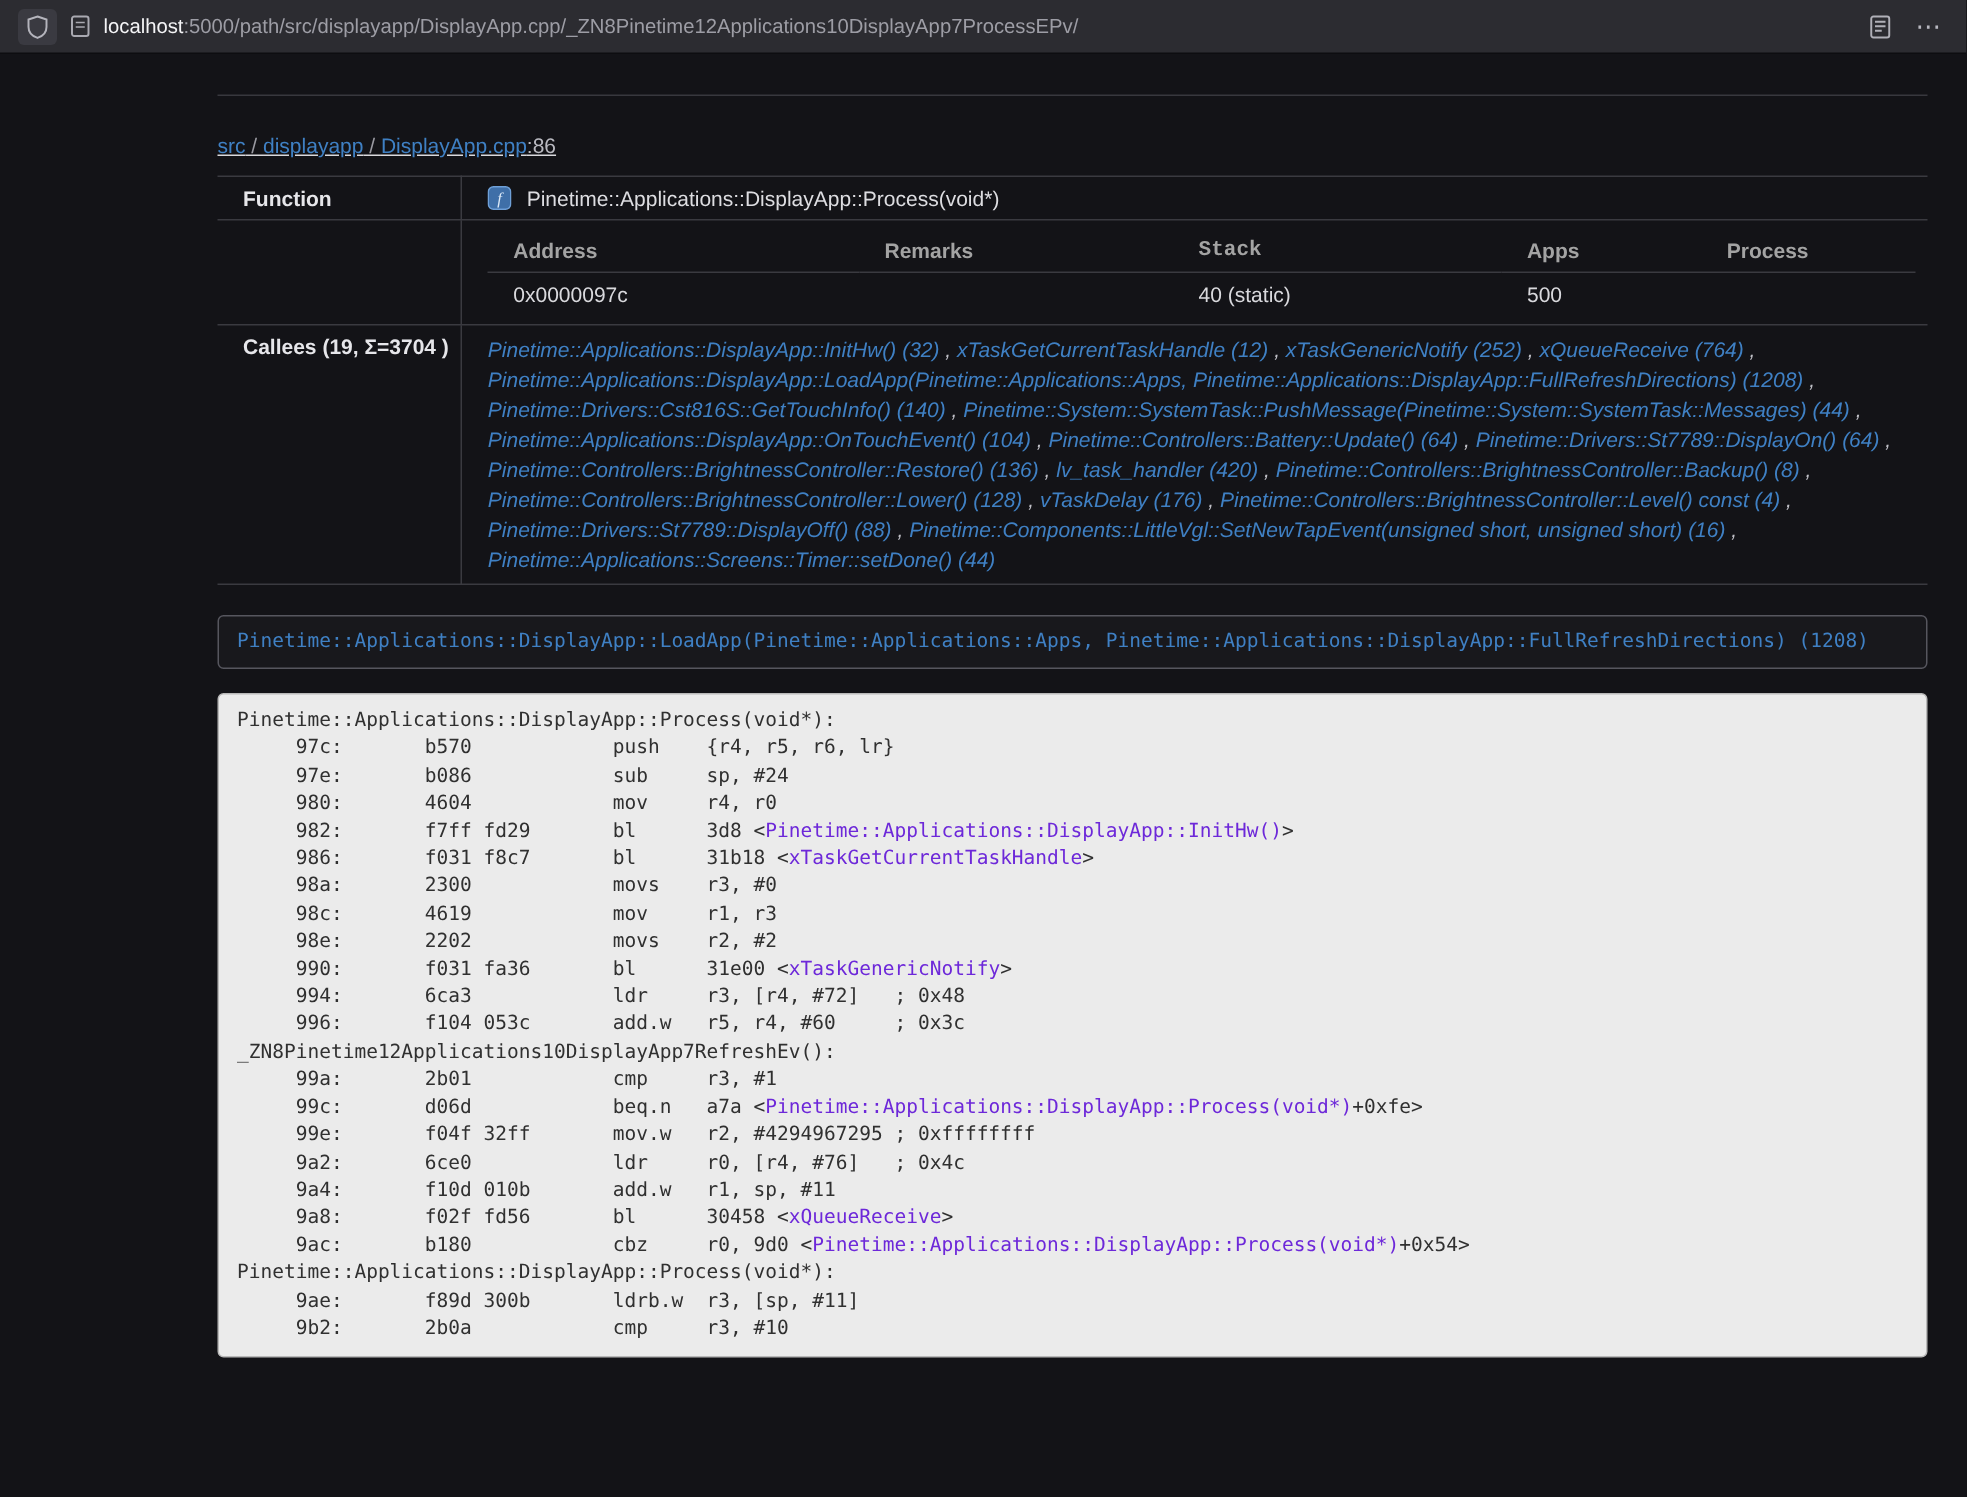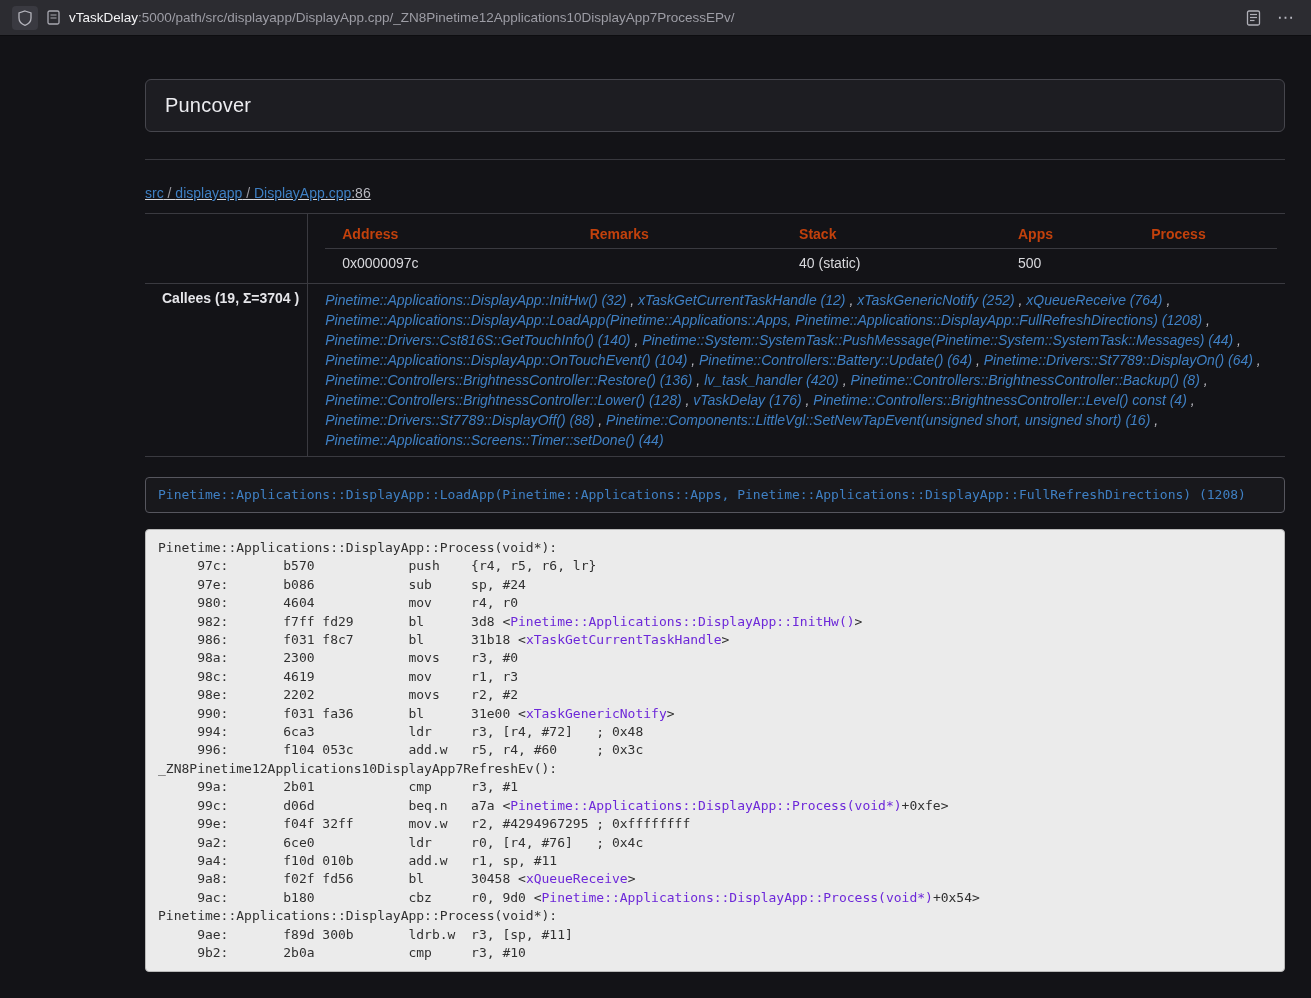--- a/index.html
+++ b/index.html
@@ -67,22 +67,22 @@
     width: 148px;
     border-right: 1px solid #3a3a40;
     font-weight: bold; color: #e6e6ea;
     white-space: nowrap;
   }
   td.inner-td { padding: 0; }
   table.inner { width: 100%; border-collapse: collapse; }
   table.inner th, table.inner td {
     text-align: left; padding: 6px 8px 6px 17px; border: 0;
   }
-  table.inner th { font-weight: bold; color: #c2410c; border-bottom: 1px solid #3a3a40; }
-  .c-addr { width: 26%; } .c-rem { width: 22%; } .c-stack { width: 23%; }
+  table.inner th { font-weight: bold; color: #a3a3a3; border-bottom: 1px solid #3a3a40; }
+  .c-addr { width: 26%; } .c-rem { width: 22%; } .c-stack { width: 23%; font-family: Liberation Mono, monospace; }
   .c-code { width: 14%; } .c-static { width: 15%; }
 
   .fn-cell { color: #dddde1; }
   .fn-icon { vertical-align: -3px; margin-right: 6px; }
   td.callees { line-height: 20px; color: #c3c3c9; font-style: italic; }
   .sep { color: #bfbfc6; }
 
   
   .symbol-box {
     margin-top: 20px;
@@ -118,44 +118,51 @@
   <div class="shield-btn">
     <svg width="14" height="16" viewBox="0 0 14 16">
       <path d="M7 1 L13 3 V8 C13 12 10 14.3 7 15.3 C4 14.3 1 12 1 8 V3 Z" fill="none" stroke="#b4b4bc" stroke-width="1.3"></path>
     </svg>
   </div>
   <svg width="13" height="15" viewBox="0 0 13 15">
     <rect x="1" y="1" width="11" height="13" rx="1.5" fill="none" stroke="#a9a9b1" stroke-width="1.3"></rect>
     <line x1="3.5" y1="5" x2="9.5" y2="5" stroke="#a9a9b1" stroke-width="1"></line>
     <line x1="3.5" y1="8" x2="9.5" y2="8" stroke="#a9a9b1" stroke-width="1"></line>
   </svg>
-  <div class="url-text"><span class="url-host">vTaskDelay</span><span>:5000/path/src/displayapp/DisplayApp.cpp/_ZN8Pinetime12Applications10DisplayApp7ProcessEPv/</span></div>
+  <div class="url-text"><span class="url-host">localhost</span><span>:5000/path/src/displayapp/DisplayApp.cpp/_ZN8Pinetime12Applications10DisplayApp7ProcessEPv/</span></div>
   <div class="bar-right">
     <svg width="15" height="16" viewBox="0 0 15 16">
       <rect x="1.5" y="1" width="12" height="14" rx="1.5" fill="none" stroke="#b0b0b8" stroke-width="1.3"></rect>
       <line x1="4" y1="4.5" x2="11" y2="4.5" stroke="#b0b0b8" stroke-width="1.2"></line>
       <line x1="4" y1="7.5" x2="11" y2="7.5" stroke="#b0b0b8" stroke-width="1.2"></line>
       <line x1="4" y1="10.5" x2="8.5" y2="10.5" stroke="#b0b0b8" stroke-width="1.2"></line>
     </svg>
     <div class="menu-dots">⋯</div>
   </div>
 </div>
 
 <div class="container">
 
-  <div class="title-panel">
-    <h1>Puncover</h1>
-  </div>
 
   <hr class="rule">
 
   <div class="breadcrumb"><a class="link">src</a><span class="bc-sep"> / </span><a class="link">displayapp</a><span class="bc-sep"> / </span><a class="link">DisplayApp.cpp</a><span class="bc-suffix">:86</span></div>
 
   <table class="symbol">
     <tbody>
+      <tr>
+        <th class="label-col">Function</th>
+        <td class="fn-cell">
+          <svg class="fn-icon" width="16" height="16" viewBox="0 0 16 16">
+            <rect x="0.5" y="0.5" width="15" height="15" rx="3.5" fill="#3f6fa8" stroke="#6fa0d8"></rect>
+            <text x="8" y="12" text-anchor="middle" font-size="11" font-style="italic" fill="#dce9f7" font-family="serif">f</text>
+          </svg>
+          <span>Pinetime::Applications::DisplayApp::Process(void*)</span>
+        </td>
+      </tr>
       <tr>
         <th class="label-col"></th>
         <td class="inner-td">
           <table class="inner">
             <tbody>
               <tr>
                 <th class="c-addr">Address</th>
                 <th class="c-rem">Remarks</th>
                 <th class="c-stack">Stack</th>
                 <th class="c-code">Apps</th>

